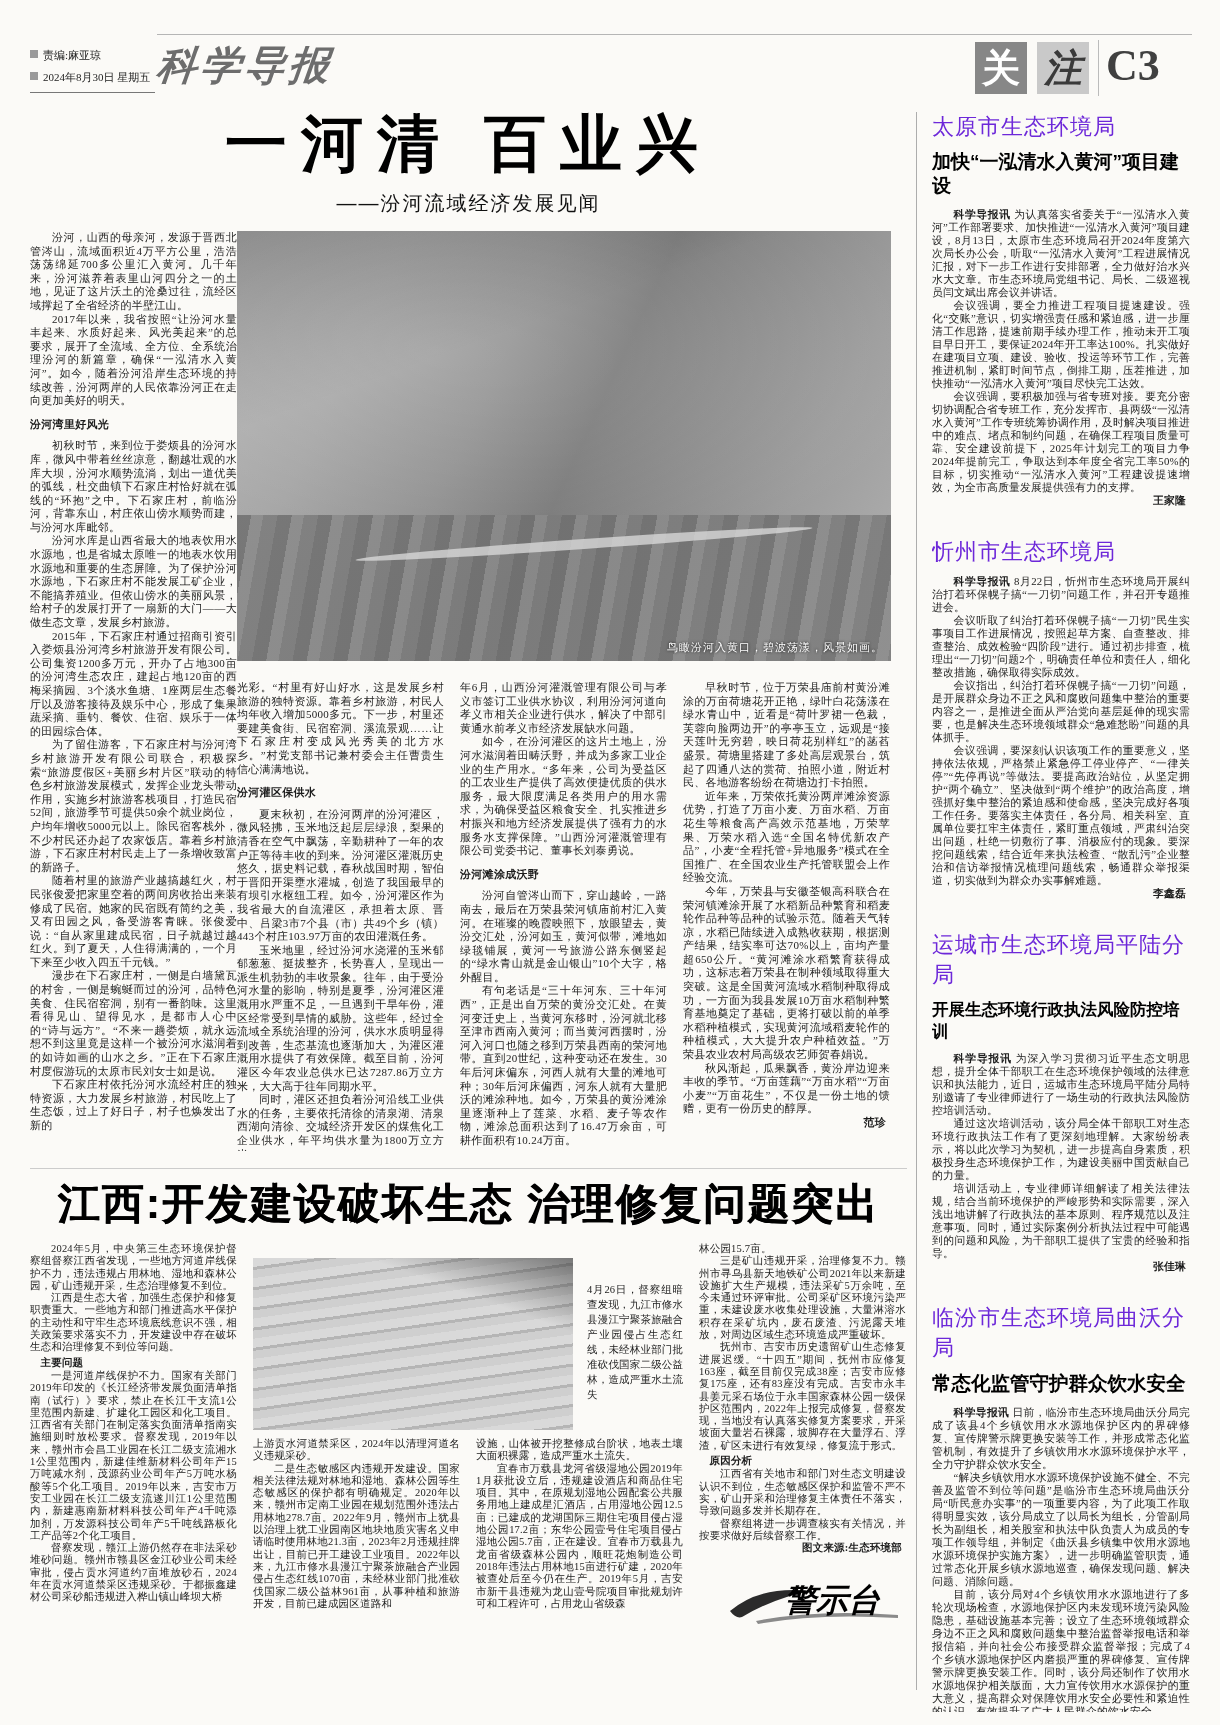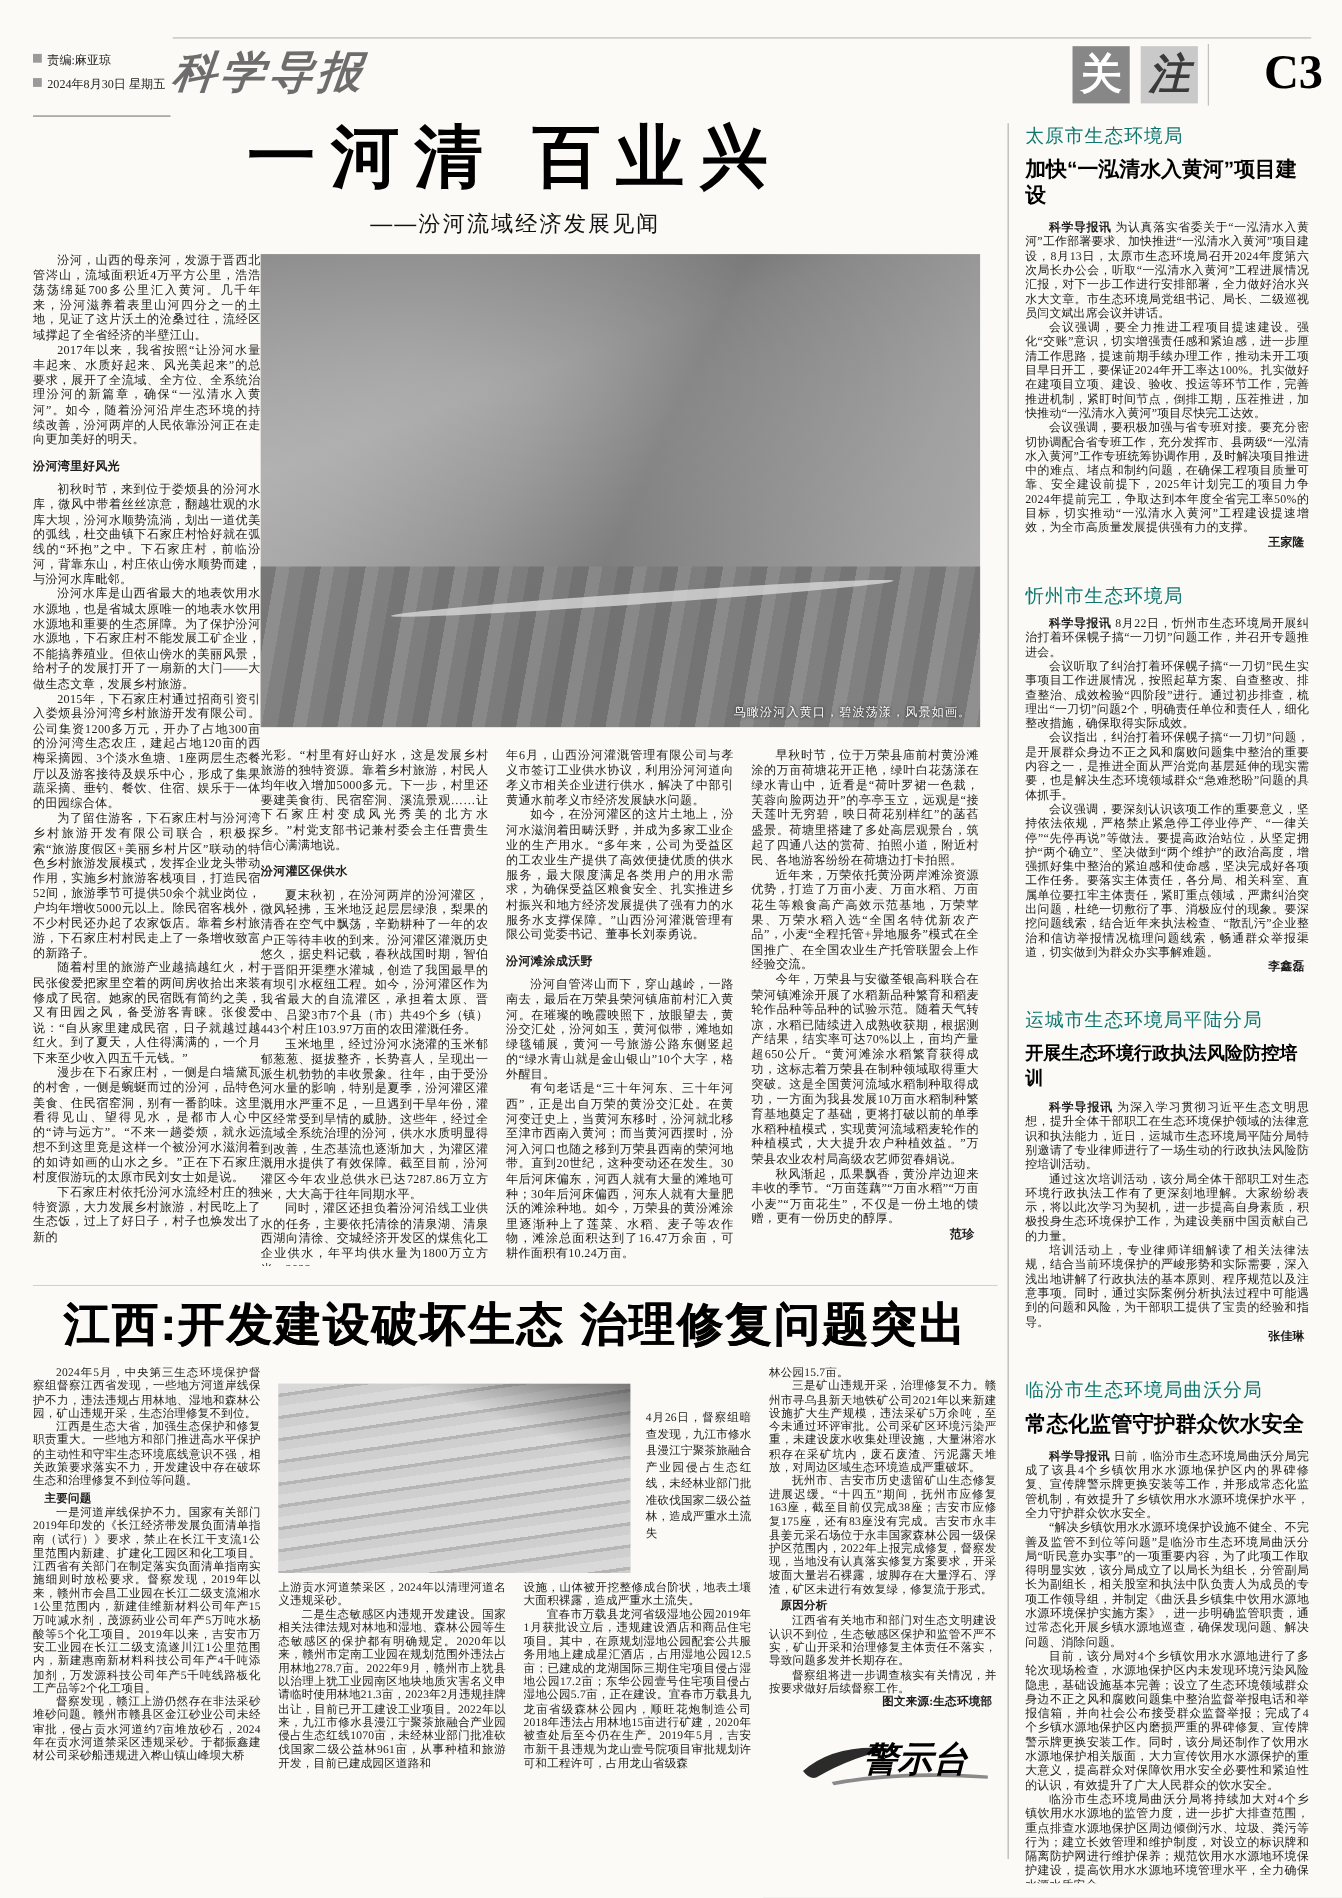--- a/index.html
+++ b/index.html
@@ -4,32 +4,32 @@
 <style>
   html,body{margin:0;padding:0;background:#e8e6e2;}
   #page{position:relative;width:1220px;height:1725px;background:#fbfaf7;margin:0 auto;
         font-family:"Liberation Serif",serif;color:#1c1c1c;overflow:hidden;}
   [data-name]{box-sizing:border-box;}
   .sans{font-family:"Liberation Sans",sans-serif;}
 
   
   #hdr{position:absolute;left:0;top:0;width:1220px;height:105px;}
   #editor-block{position:absolute;left:30px;top:44px;width:125px;font-size:11px;line-height:22px;
-        color:#222;border-bottom:1.5px solid #777;padding-bottom:17px;white-space:nowrap;}
+        color:#222;border-bottom:1.5px solid #777;padding-bottom:4px;white-space:nowrap;}
   .sq{display:inline-block;width:8px;height:8px;background:#9a9a9a;margin-right:5px;vertical-align:1px;}
   #masthead{position:absolute;left:157px;top:38px;width:230px;font-size:40px;font-weight:bold;
         font-style:italic;color:#6d6d6d;letter-spacing:4px;transform:skewX(-6deg);}
   #hdr-rule{position:absolute;left:157px;top:34px;width:1035px;height:1px;background:#b5b5b5;}
   .badge{position:absolute;top:42px;width:52px;height:52px;text-align:center;line-height:52px;
         font-size:38px;font-weight:bold;}
   #badge1{left:975px;background:#878787;color:#fff;}
   #badge2{left:1037px;background:#c9c9c9;color:#3a3a3a;font-style:italic;font-family:"Liberation Serif",serif;}
   #badge-rule{position:absolute;left:1098px;top:40px;width:1px;height:56px;background:#bbb;}
   #pageno{position:absolute;left:1106px;top:40px;font-size:44px;font-weight:bold;
-        font-family:"Liberation Serif",serif;color:#000000;margin-left:43px;}
+        font-family:"Liberation Serif",serif;color:#404040;}
 
   
   .blk{text-align:justify;}
   .blk.p{text-indent:2em;}
   .blk.cont{text-indent:0;}
   .blk.h{font-family:"Liberation Sans",sans-serif;font-weight:bold;font-size:18px;line-height:22px;
         margin:10px 0 8px 0;text-indent:0;}
   .blk.h2{font-family:"Liberation Sans",sans-serif;font-weight:bold;text-indent:1em;margin:2px 0;}
   .blk.by{text-align:right;font-weight:bold;text-indent:0;padding-right:4px;}
   b.lead{font-family:"Liberation Sans",sans-serif;}
@@ -57,21 +57,21 @@
       border-radius:50%;transform:rotate(-4deg);opacity:.8;}
   #main-caption{position:absolute;right:8px;bottom:6px;color:#fff;font-size:11px;letter-spacing:1px;
       text-shadow:0 0 3px #000;}
   #main-cols{display:flex;gap:16px;margin-top:20px;}
   #main-cols .mcol{height:470px;}
 
   
   #v-divider{position:absolute;left:916px;top:112px;width:1px;height:1578px;background:#adadad;}
   #sidebar{position:absolute;left:932px;top:112px;width:258px;height:1600px;overflow:hidden;
       display:flex;flex-direction:column;gap:30px;}
-  .sb-art .kicker{font-size:17px;letter-spacing:1px;color:#0f766e;margin-bottom:8px;}
+  .sb-art .kicker{font-size:22px;letter-spacing:1px;color:#6d28d9;margin-bottom:8px;}
   .sb-art .sb-head{font-family:"Liberation Sans",sans-serif;font-weight:bold;color:#000;margin-bottom:10px;}
   #sb0 .sb-head{font-size:19px;line-height:24px;}
   #sb1 .sb-head{font-size:25px;line-height:31px;}
   #sb2 .sb-head{font-size:16.5px;line-height:22px;}
   #sb3 .sb-head{font-size:19.5px;line-height:25px;}
   .sb-art .blk{font-size:10.8px;line-height:13px;letter-spacing:.2px;}
 
   
   #bot-art{position:absolute;left:30px;top:1168px;width:877px;height:545px;overflow:hidden;}
   #bot-rule{width:877px;height:1px;background:#ccc;margin-bottom:10px;}

